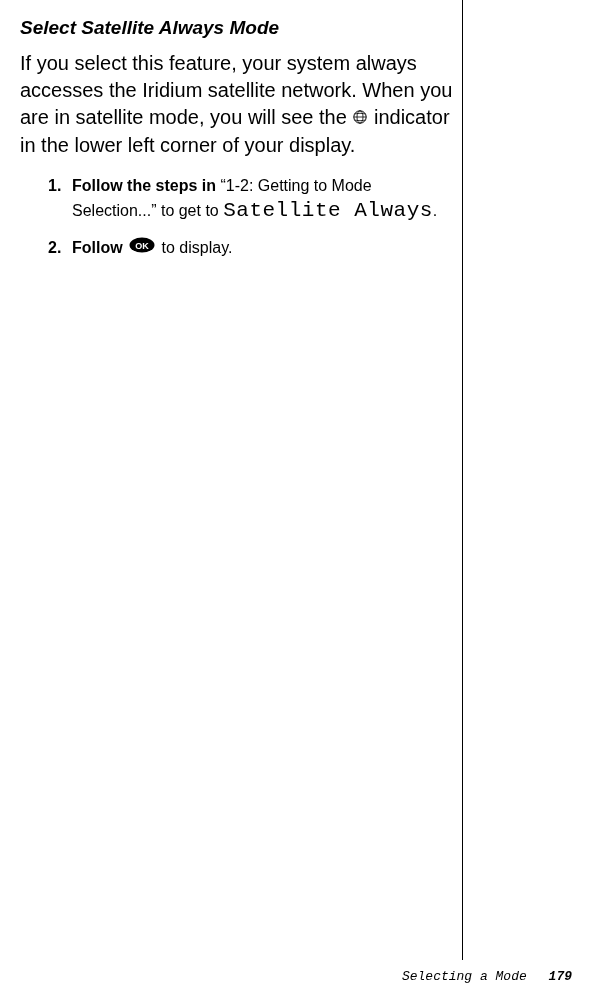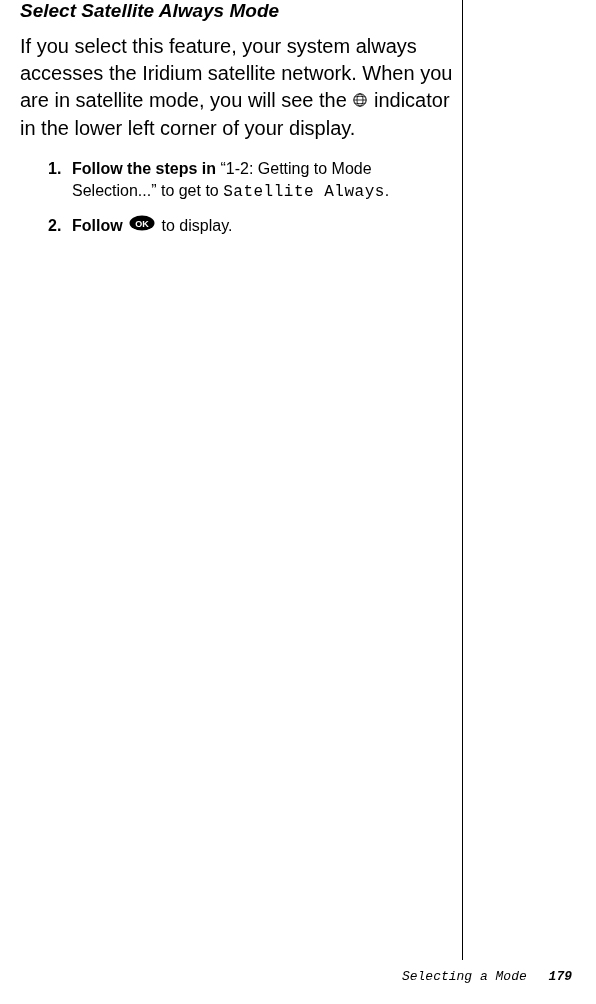--- a/index.html
+++ b/index.html
@@ -12,21 +12,21 @@
       background: #fff;
     }
     .page {
       padding: 0 24px 0 20px;
       position: relative;
       height: 100%;
       box-sizing: border-box;
     }
     .content {
       width: 440px;
-      padding-top: 0;
+      padding-top: 17px;
     }
     .vline {
       position: absolute;
       top: 0;
       left: 462px;
       width: 1px;
       height: 960px;
       background: #000;
     }
     .section-heading {
@@ -66,21 +66,21 @@
       left: 0;
       top: 0;
       font-weight: bold;
     }
     .bold {
       font-weight: bold;
       text-align: center;
     }
     .menu-text {
       font-family: "Courier New", monospace;
-      font-size: 16px;
+      font-size: 21px;
       letter-spacing: 0.5px;
     }
     .ok-button {
       display: inline-block;
       vertical-align: middle;
       position: relative;
       top: -1px;
       margin: 0 2px;
     }
     .footer {

